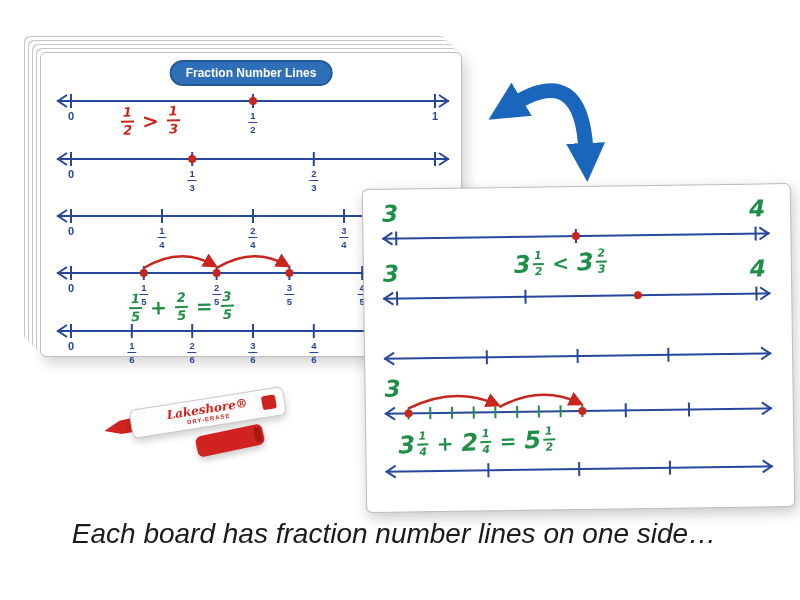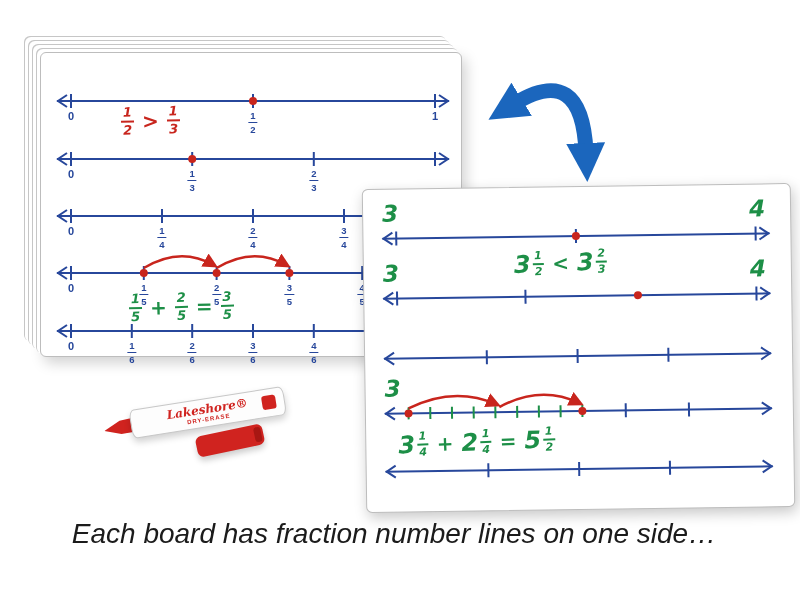--- a/index.html
+++ b/index.html
@@ -69,20 +69,21 @@
   
   .caption{position:absolute;left:0;right:12px;top:516px;text-align:center;
     font-style:italic;font-size:28px;color:#1b1b1b;line-height:1.25;}
 </style>
 </head>
 <body>
 
 <div class="stage">
 
   <div class="board board1">
+    <div class="title-badge">Fraction Number Lines</div>
     <div class="nline" style="top:18px">
         <svg width="400" height="44" style="overflow:visible;display:block">
           <defs>
             <marker id="jm0" markerWidth="6" markerHeight="6" refX="4" refY="3" orient="auto">
               <path d="M0,0 L6,3 L0,6 z" fill="#c8251d"></path>
             </marker>
           </defs>
           <line x1="4" y1="30" x2="396" y2="30" stroke="#27479b" stroke-width="2"></line>
           <polyline points="14,24 5,30 14,36" fill="none" stroke="#27479b" stroke-width="2"></polyline>
           <polyline points="386,24 395,30 386,36" fill="none" stroke="#27479b" stroke-width="2"></polyline>

